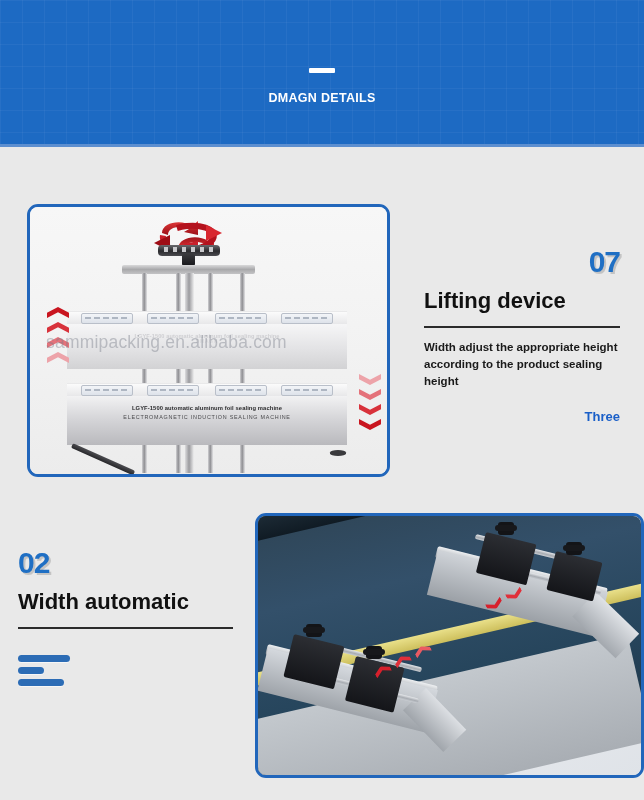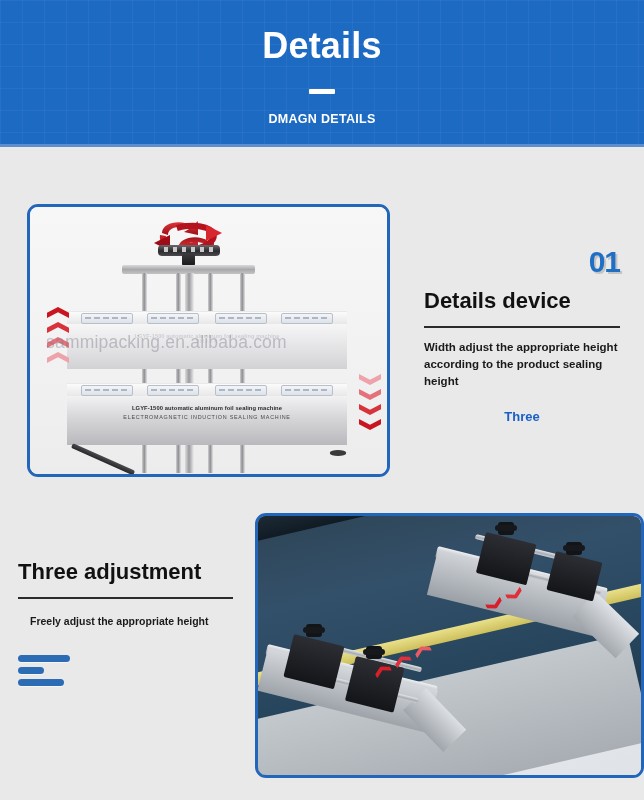--- a/index.html
+++ b/index.html
@@ -123,21 +123,21 @@
   
   .txt1{position:absolute;left:424px;top:100px;width:196px;}
   .num{
     font-size:30px;font-weight:bold;color:#1f6fc4;line-height:1;
     text-shadow:2px 2px 0 rgba(150,150,150,.45);letter-spacing:-1px;
   }
   .num-r{text-align:right;}
   .h2{font-size:22px;font-weight:bold;color:#111;line-height:1.1;margin-top:12px;}
   .rule{height:2px;background:#2b2b2b;margin-top:13px;}
   .desc{font-size:11.5px;font-weight:bold;color:#1a1a1a;line-height:1.45;margin-top:11px;}
-  .three{font-size:13px;font-weight:bold;color:#1a5fc8;text-align:center;margin-top:20px;}
+  .three{font-size:13px;font-weight:bold;color:#1a5fc8;text-align:right;margin-top:20px;}
 
   
   .sec2{position:absolute;left:0;top:513px;width:644px;height:287px;}
   .frame2{left:255px;top:0px;width:389px;height:265px;}
 
   .conv{position:absolute;left:0;top:0;width:100%;height:100%;
     background:linear-gradient(150deg,#8e99a6 0%,#c7ccd2 28%,#e8eaee 60%,#dfe3e8 100%);
     overflow:hidden;}
   .belt{position:absolute;left:-70px;top:6px;width:560px;height:300px;
     background:linear-gradient(to bottom,#2e4353 0%,#33506a 35%,#26455c 70%,#1d3446 100%);
@@ -174,21 +174,20 @@
     box-shadow:0 1px 0 rgba(255,255,255,.6);}
   .listicon .l-a{width:52px;}
   .listicon .l-b{width:26px;}
   .listicon .l-c{width:46px;}
 </style>
 </head>
 <body>
 
 <div class="header">
   <div class="header-inner">
-    <div class="hd-title">Details</div>
     <div class="hd-rule"></div>
     <div class="hd-sub">DMAGN DETAILS</div>
   </div>
   <div class="hd-bottomline"></div>
 </div>
 
 <div class="sec1">
 
   <div class="frame frame1">
     <div class="m-stage">
@@ -277,34 +276,34 @@
         <div class="chevdn">
             <i style="background:#c9151f"></i>
           </div>
       </div>
     </div>
   </div>
 
   <div class="watermark">sammipacking.en.alibaba.com</div>
 
   <div class="txt1">
-    <div class="num num-r">01</div>
-    <div class="h2">Details device</div>
+    <div class="num num-r">07</div>
+    <div class="h2">Lifting device</div>
     <div class="rule"></div>
     <div class="desc">Width adjust the appropriate height according to the product sealing height</div>
     <div class="three">Three</div>
   </div>
 </div>
 
 <div class="sec2">
 
   <div class="txt2">
-    <div class="h2">Three adjustment</div>
+    <div class="num">02</div>
+    <div class="h2">Width automatic</div>
     <div class="rule"></div>
-    <div class="desc2" style="margin-top:15px;padding-left:12px">Freely adjust the appropriate height</div>
     <div class="listicon">
       <div class="l-a"></div>
         <div class="l-b"></div>
         <div class="l-c"></div>
     </div>
   </div>
 
   <div class="frame frame2">
     <div class="conv">
       <div class="belt"></div>

